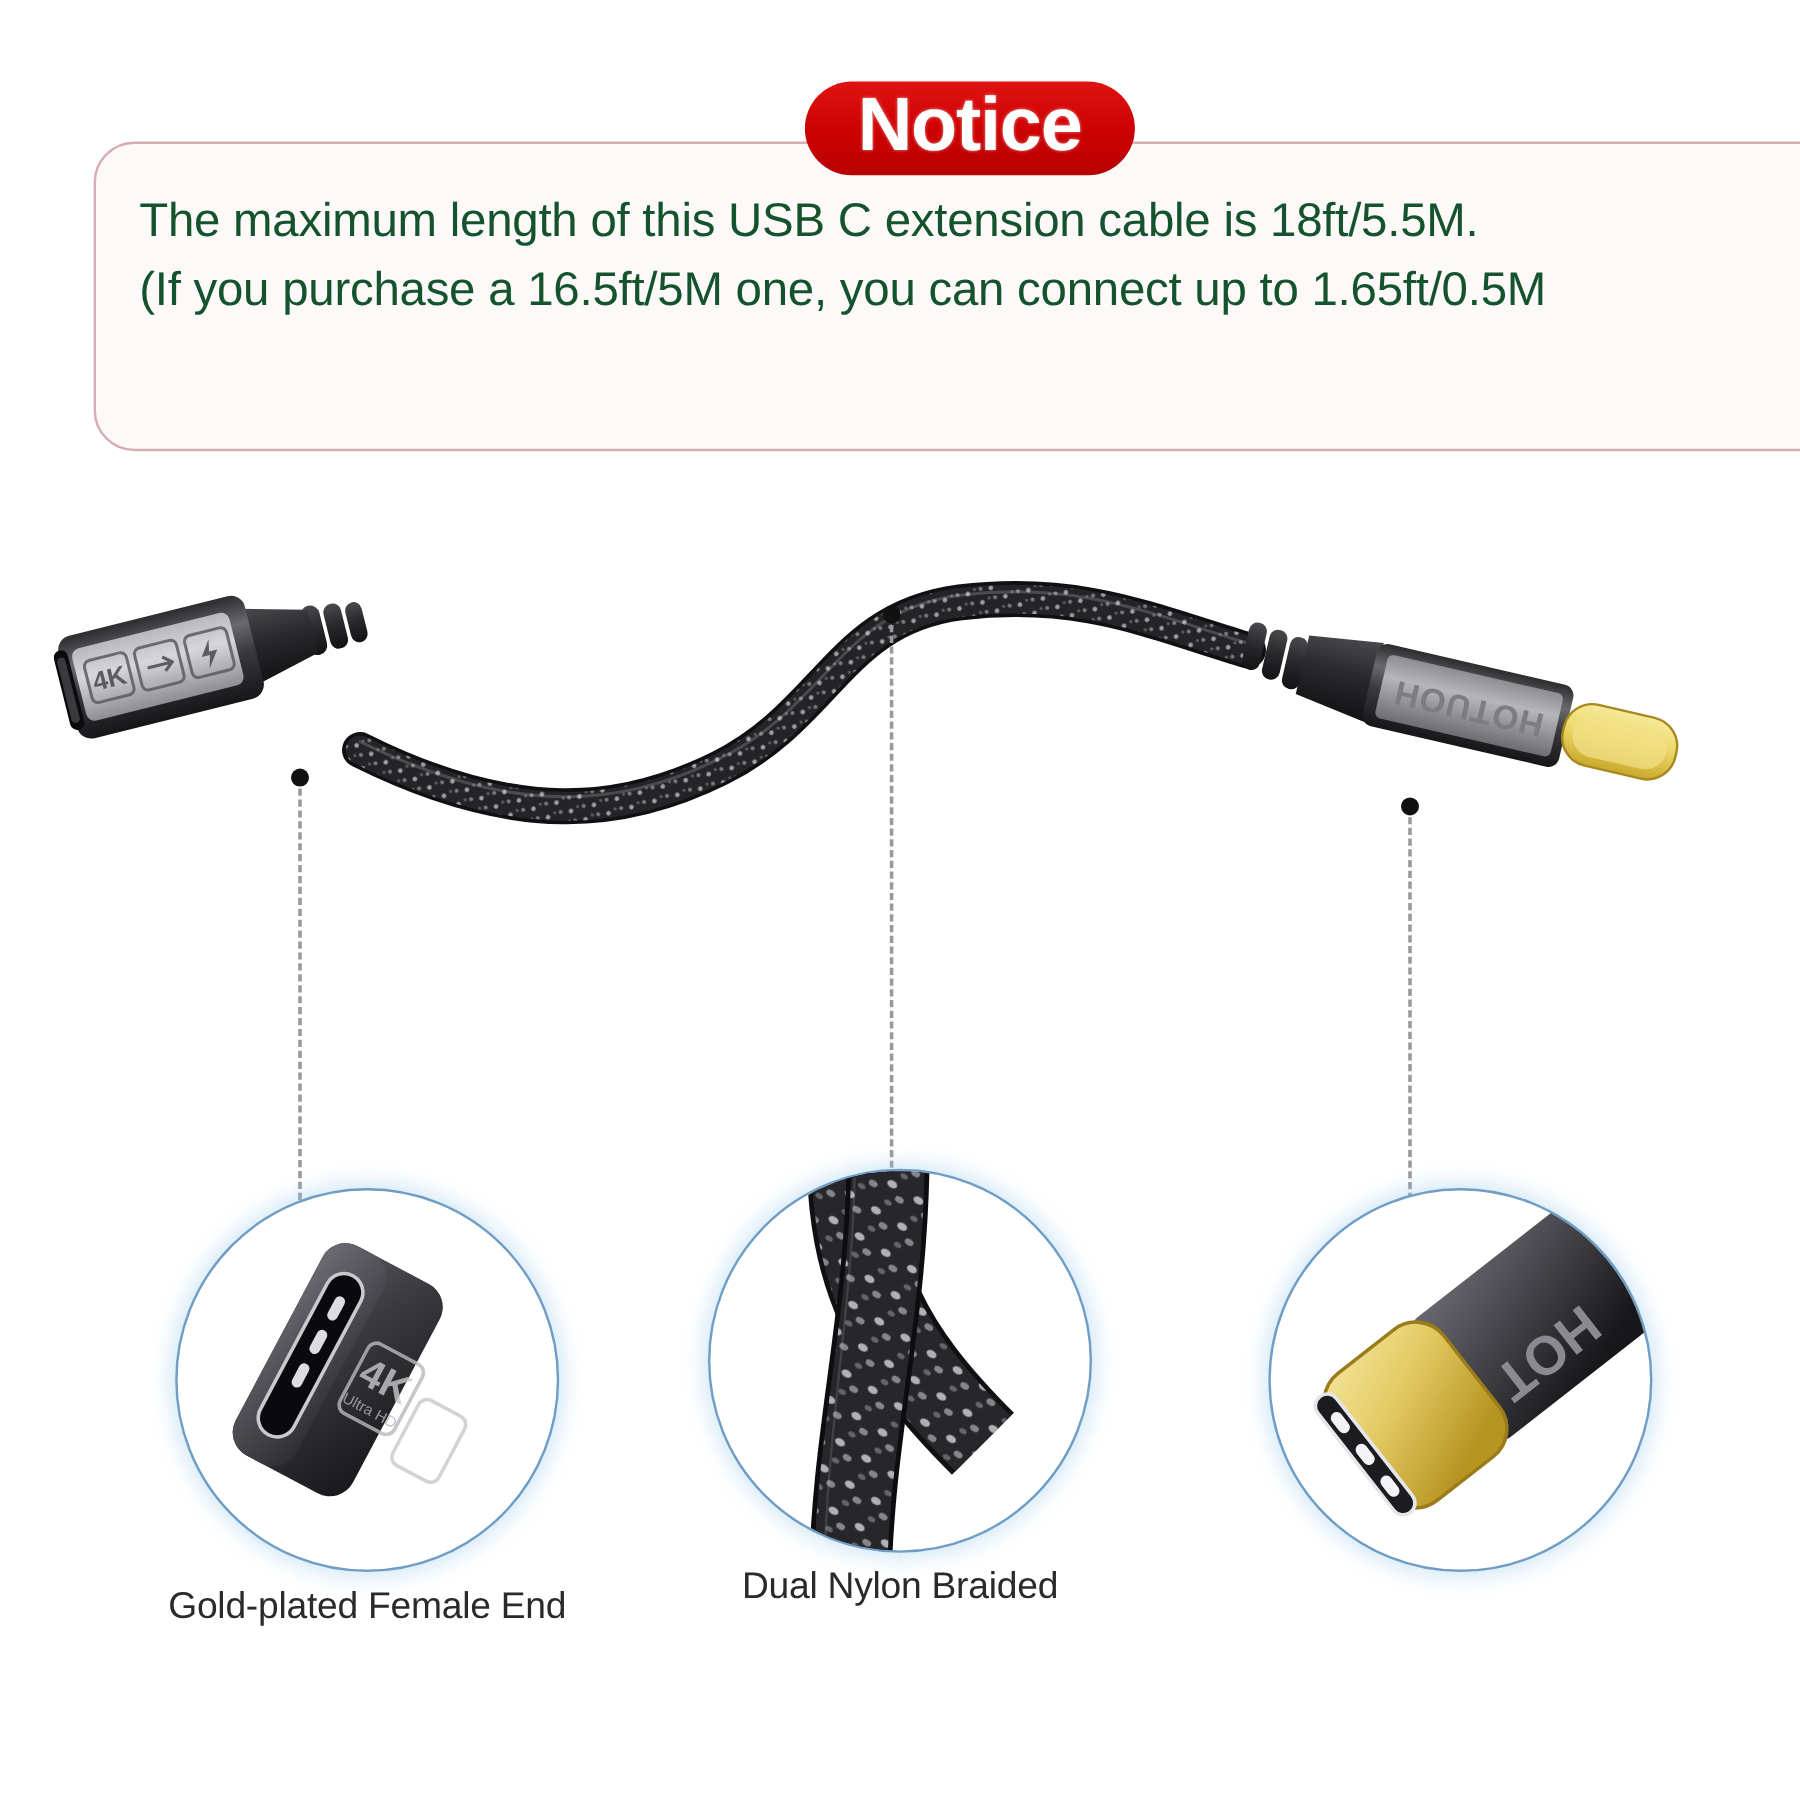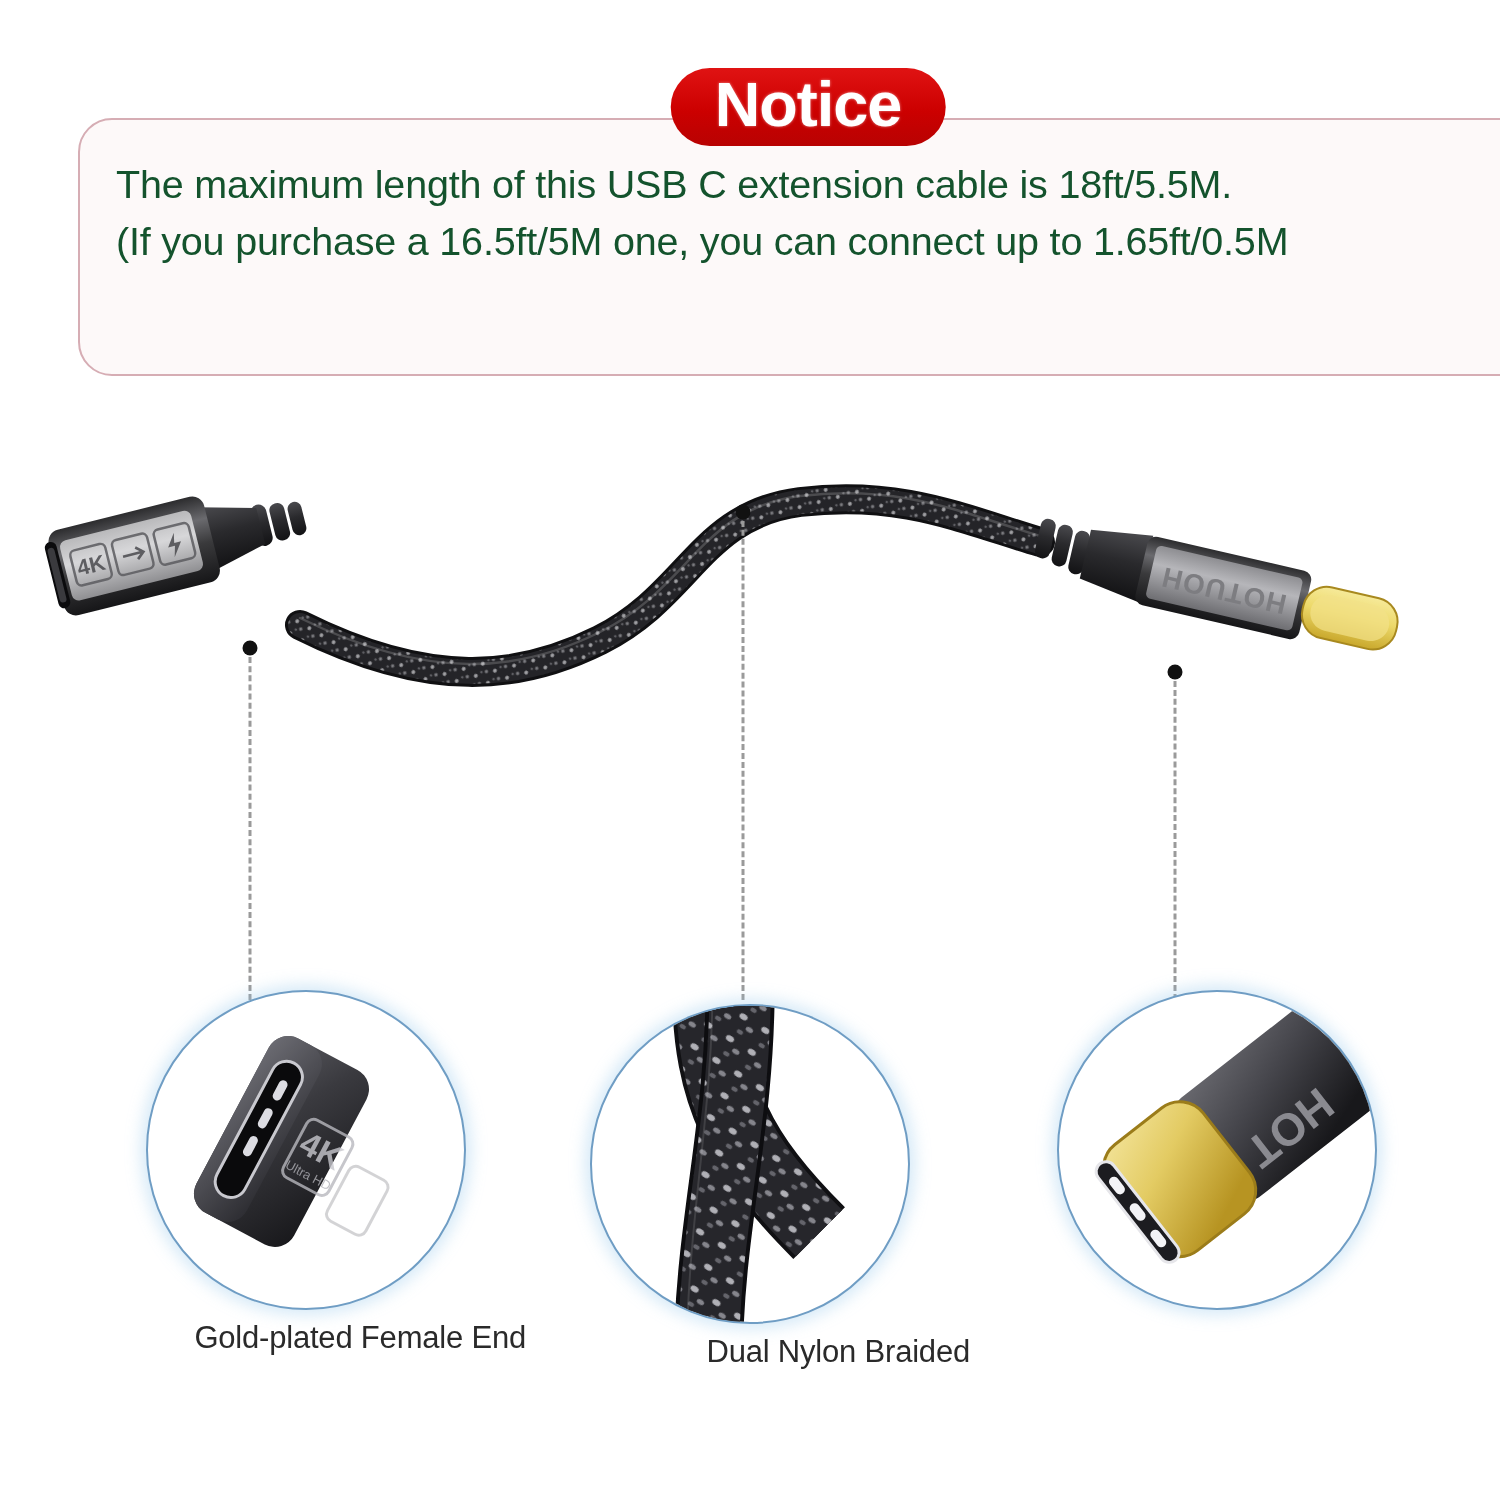--- a/index.html
+++ b/index.html
@@ -86,21 +86,21 @@
     border:2px solid #6f9dc4;
     box-sizing:border-box;
     background:#ffffff;
     box-shadow:0 0 16px 5px rgba(150,200,235,.40);
     overflow:hidden;
   }
   .callout-caption{
     position:absolute;
     left:-60px;right:-60px;
     top:330px;
-    text-align:right;
+    text-align:center;
     font-size:31px;
     color:#2a2a2a;
     letter-spacing:-0.2px;
     font-family:"Liberation Sans", sans-serif;
     white-space:nowrap;
   }
   .inner-svg{position:absolute;inset:0;}
 </style>
 </head>
 <body>
@@ -250,21 +250,21 @@
           <text x="168" y="165" font-family="Liberation Sans, sans-serif" font-size="34" font-weight="bold" fill="#c7c7cd" text-anchor="middle">4K</text>
           <text x="168" y="186" font-family="Liberation Sans, sans-serif" font-size="13" fill="#b0b0b6" text-anchor="middle">Ultra HD</text>
           <rect x="202" y="150" width="44" height="62" rx="8" fill="none" stroke="#9a9aa0" stroke-width="3" opacity=".55"></rect>
         </g>
       </g>
     </svg>
   </div>
   <div class="callout-caption">Gold-plated Female End</div>
 </div>
 
-<div class="callout" style="left:590px;top:1004px;">
+<div class="callout" style="left:590px;top:974px;">
   <div class="callout-circle">
     <svg class="inner-svg" viewBox="0 0 320 320">
       <defs>
         <pattern id="braidBig" width="26" height="26" patternUnits="userSpaceOnUse" patternTransform="rotate(32)">
           <rect width="26" height="26" fill="#26262b"></rect>
           <ellipse cx="6" cy="6" rx="4.5" ry="3" fill="#d2d2d8" opacity=".8"></ellipse>
           <ellipse cx="18" cy="14" rx="4" ry="2.6" fill="#b9b9c0" opacity=".65"></ellipse>
           <ellipse cx="11" cy="21" rx="3.4" ry="2.2" fill="#8e8e96" opacity=".6"></ellipse>
         </pattern>
       </defs>

